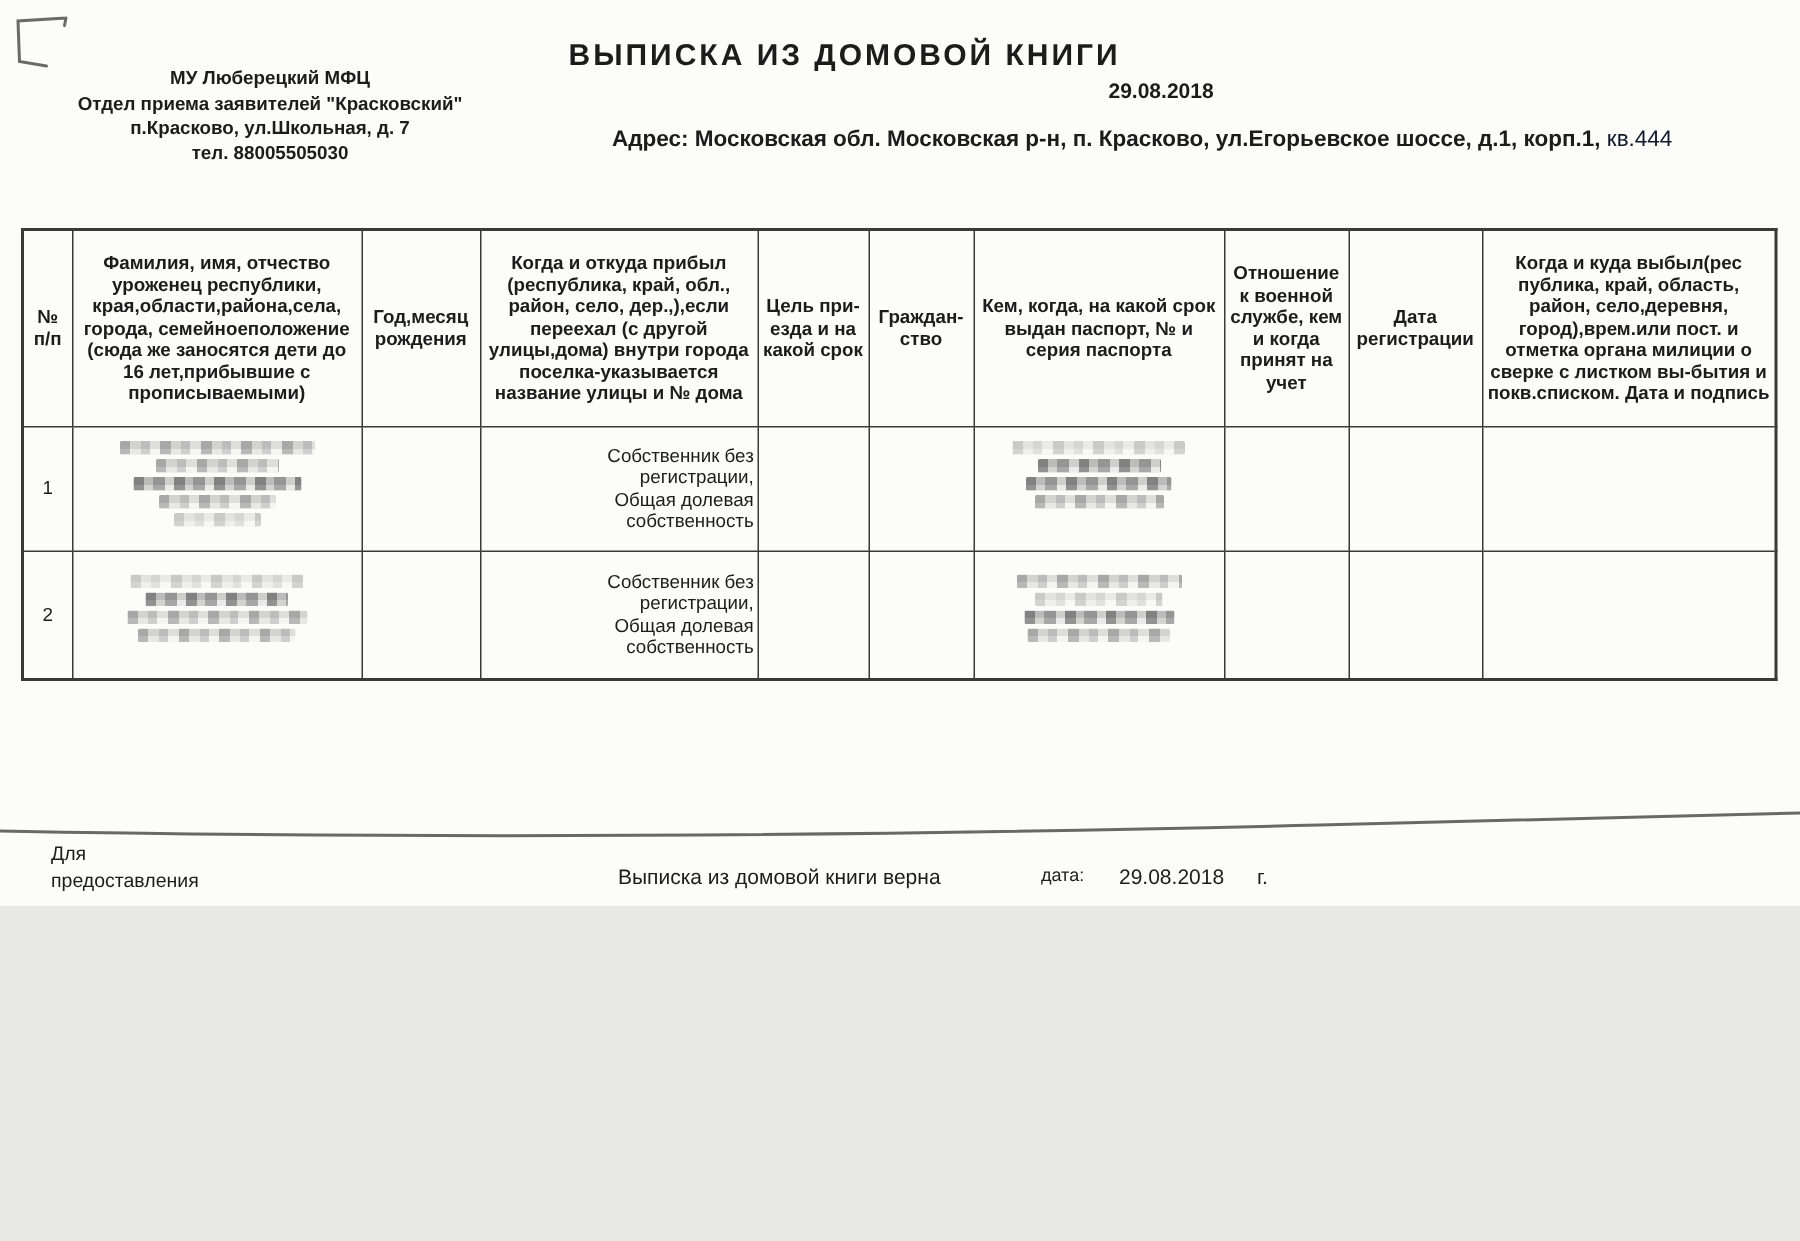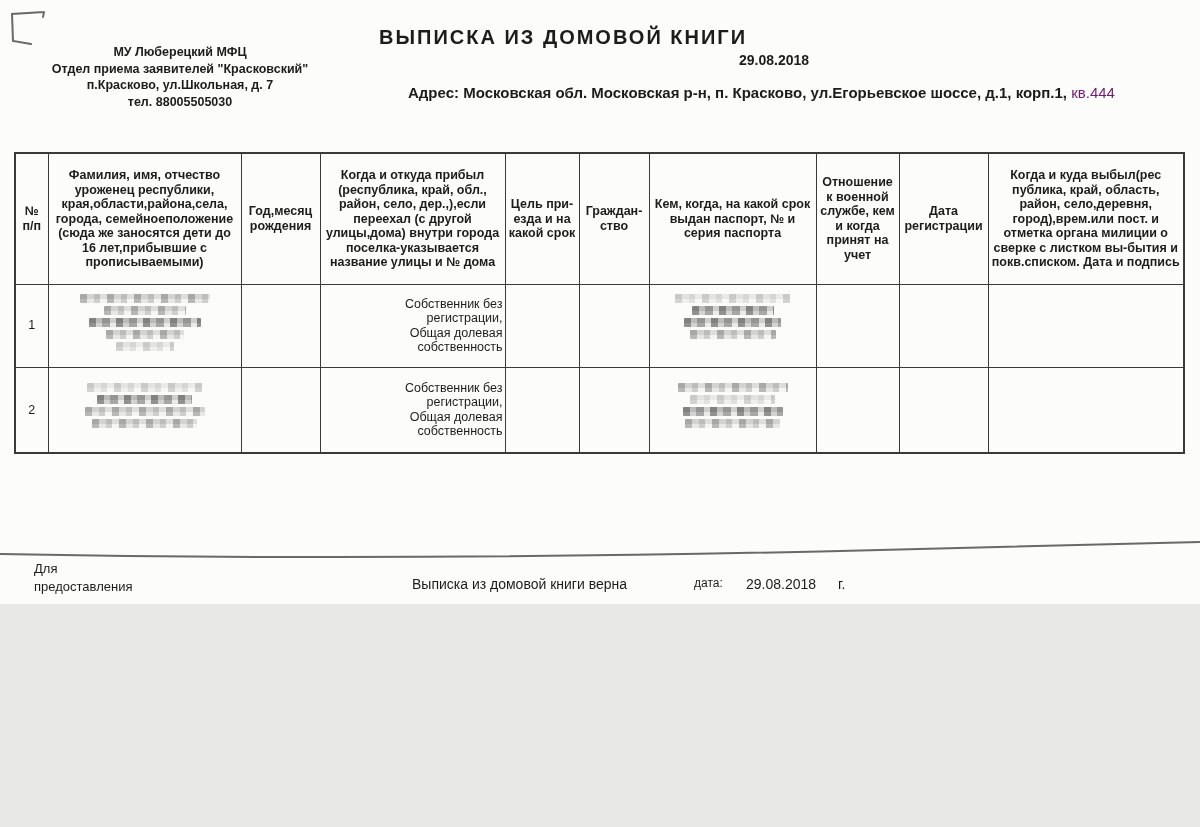--- a/index.html
+++ b/index.html
@@ -18,21 +18,21 @@
     font-size:20px;font-weight:bold;letter-spacing:2px;white-space:nowrap;margin-left:36px;
   }
   .doc-date{
     position:absolute;left:739px;top:52px;
     font-size:14px;font-weight:bold;
   }
   .doc-address{
     position:absolute;left:408px;top:84px;width:770px;
     font-size:15px;font-weight:bold;white-space:nowrap;
   }
-  .doc-address .apt{font-weight:400;color:#701a75;}
+  .doc-address .apt{font-weight:400;color:#0f172a;}
   
   table.register{
     position:absolute;left:14px;top:152px;
     border-collapse:collapse;table-layout:fixed;
     border:2px solid #3a3a3a;
   }
   table.register th,table.register td{
     border:1.5px solid #3a3a3a;
     font-size:12.5px;line-height:1.16;
     padding:2px;overflow:hidden;

